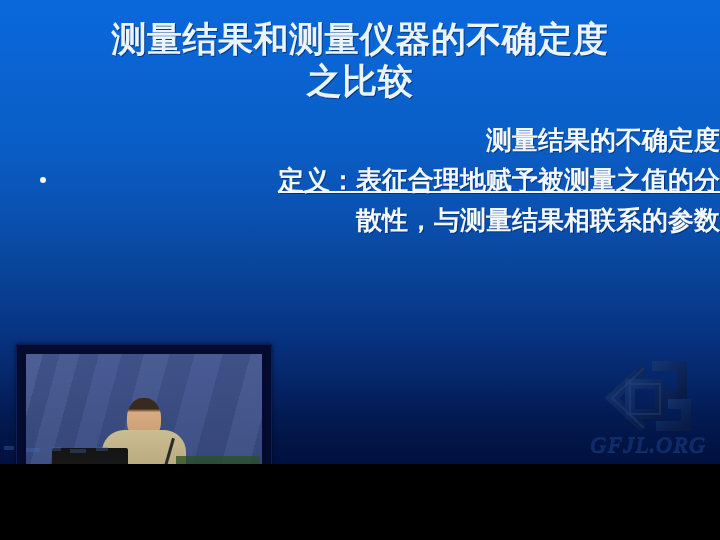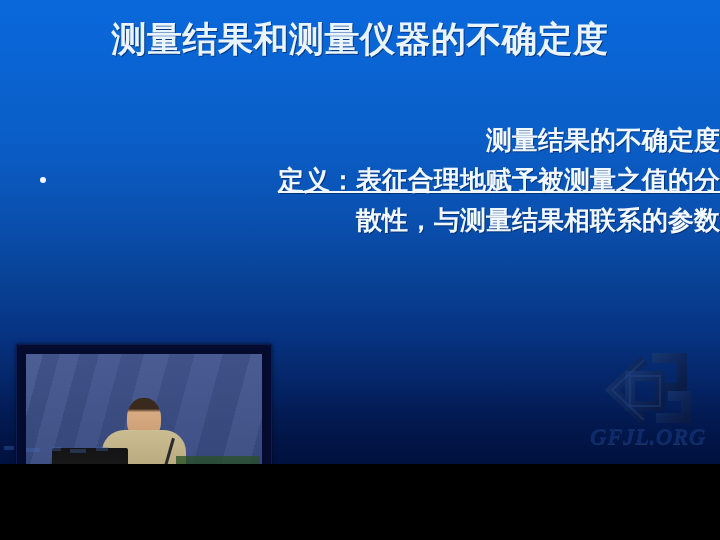--- a/index.html
+++ b/index.html
@@ -207,21 +207,21 @@
     background:
       radial-gradient(circle at 30% 50%, #dcd8c8 0 18%, transparent 19%),
       radial-gradient(circle at 62% 56%, #b8303f 0 15%, transparent 16%),
       linear-gradient(to bottom, rgba(45,85,40,0.55), rgba(30,60,28,0.7));
   }
 
   
   .watermark {
     position: absolute;
     right: 6px;
-    bottom: 12px;
+    bottom: 4px;
     width: 132px;
     height: 106px;
     pointer-events: none;
   }
   .watermark svg { display: block; }
   .wm-text {
     position: absolute;
     left: 0;
     bottom: 2px;
     width: 132px;
@@ -244,20 +244,21 @@
     height: 4px;
   }
 </style>
 </head>
 <body>
 
 <div id="slide">
 
   <div class="title-block">
     <div class="title-line">测量结果和测量仪器的不确定度</div>
+    <div class="title-line">之比较</div>
   </div>
 
   <div class="body-block">
     <div class="body-line sub">测量结果的不确定度</div>
 
     <div class="body-line bullet">
       <span class="bullet-dot"></span>
       <span>定义：表征合理地赋予被测量之值的分</span>
     </div>
 

